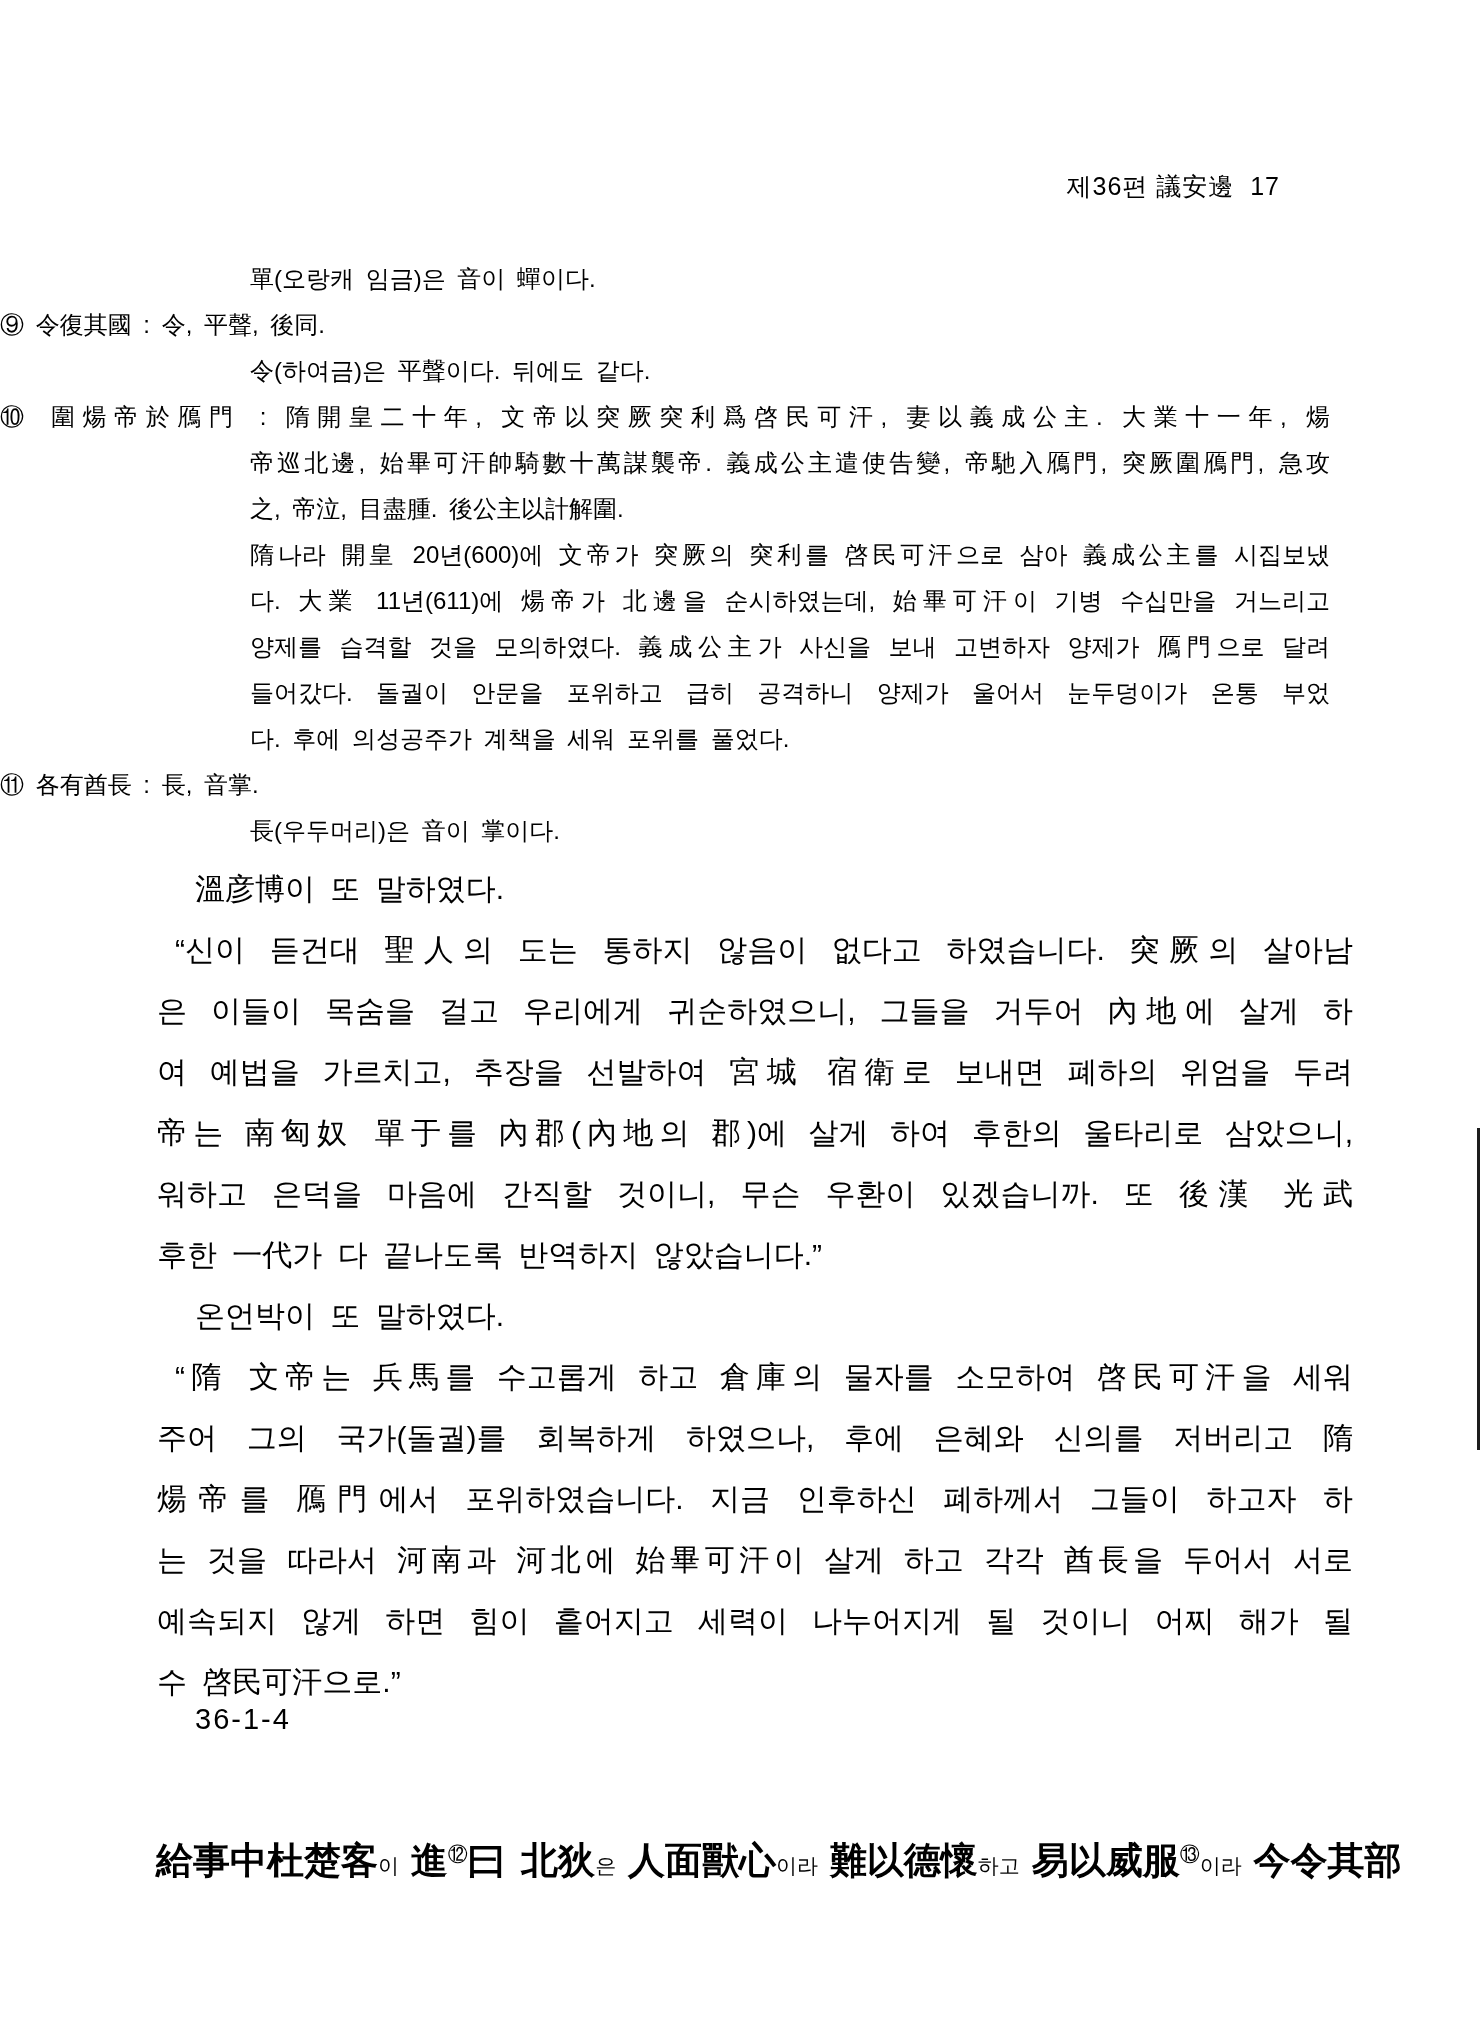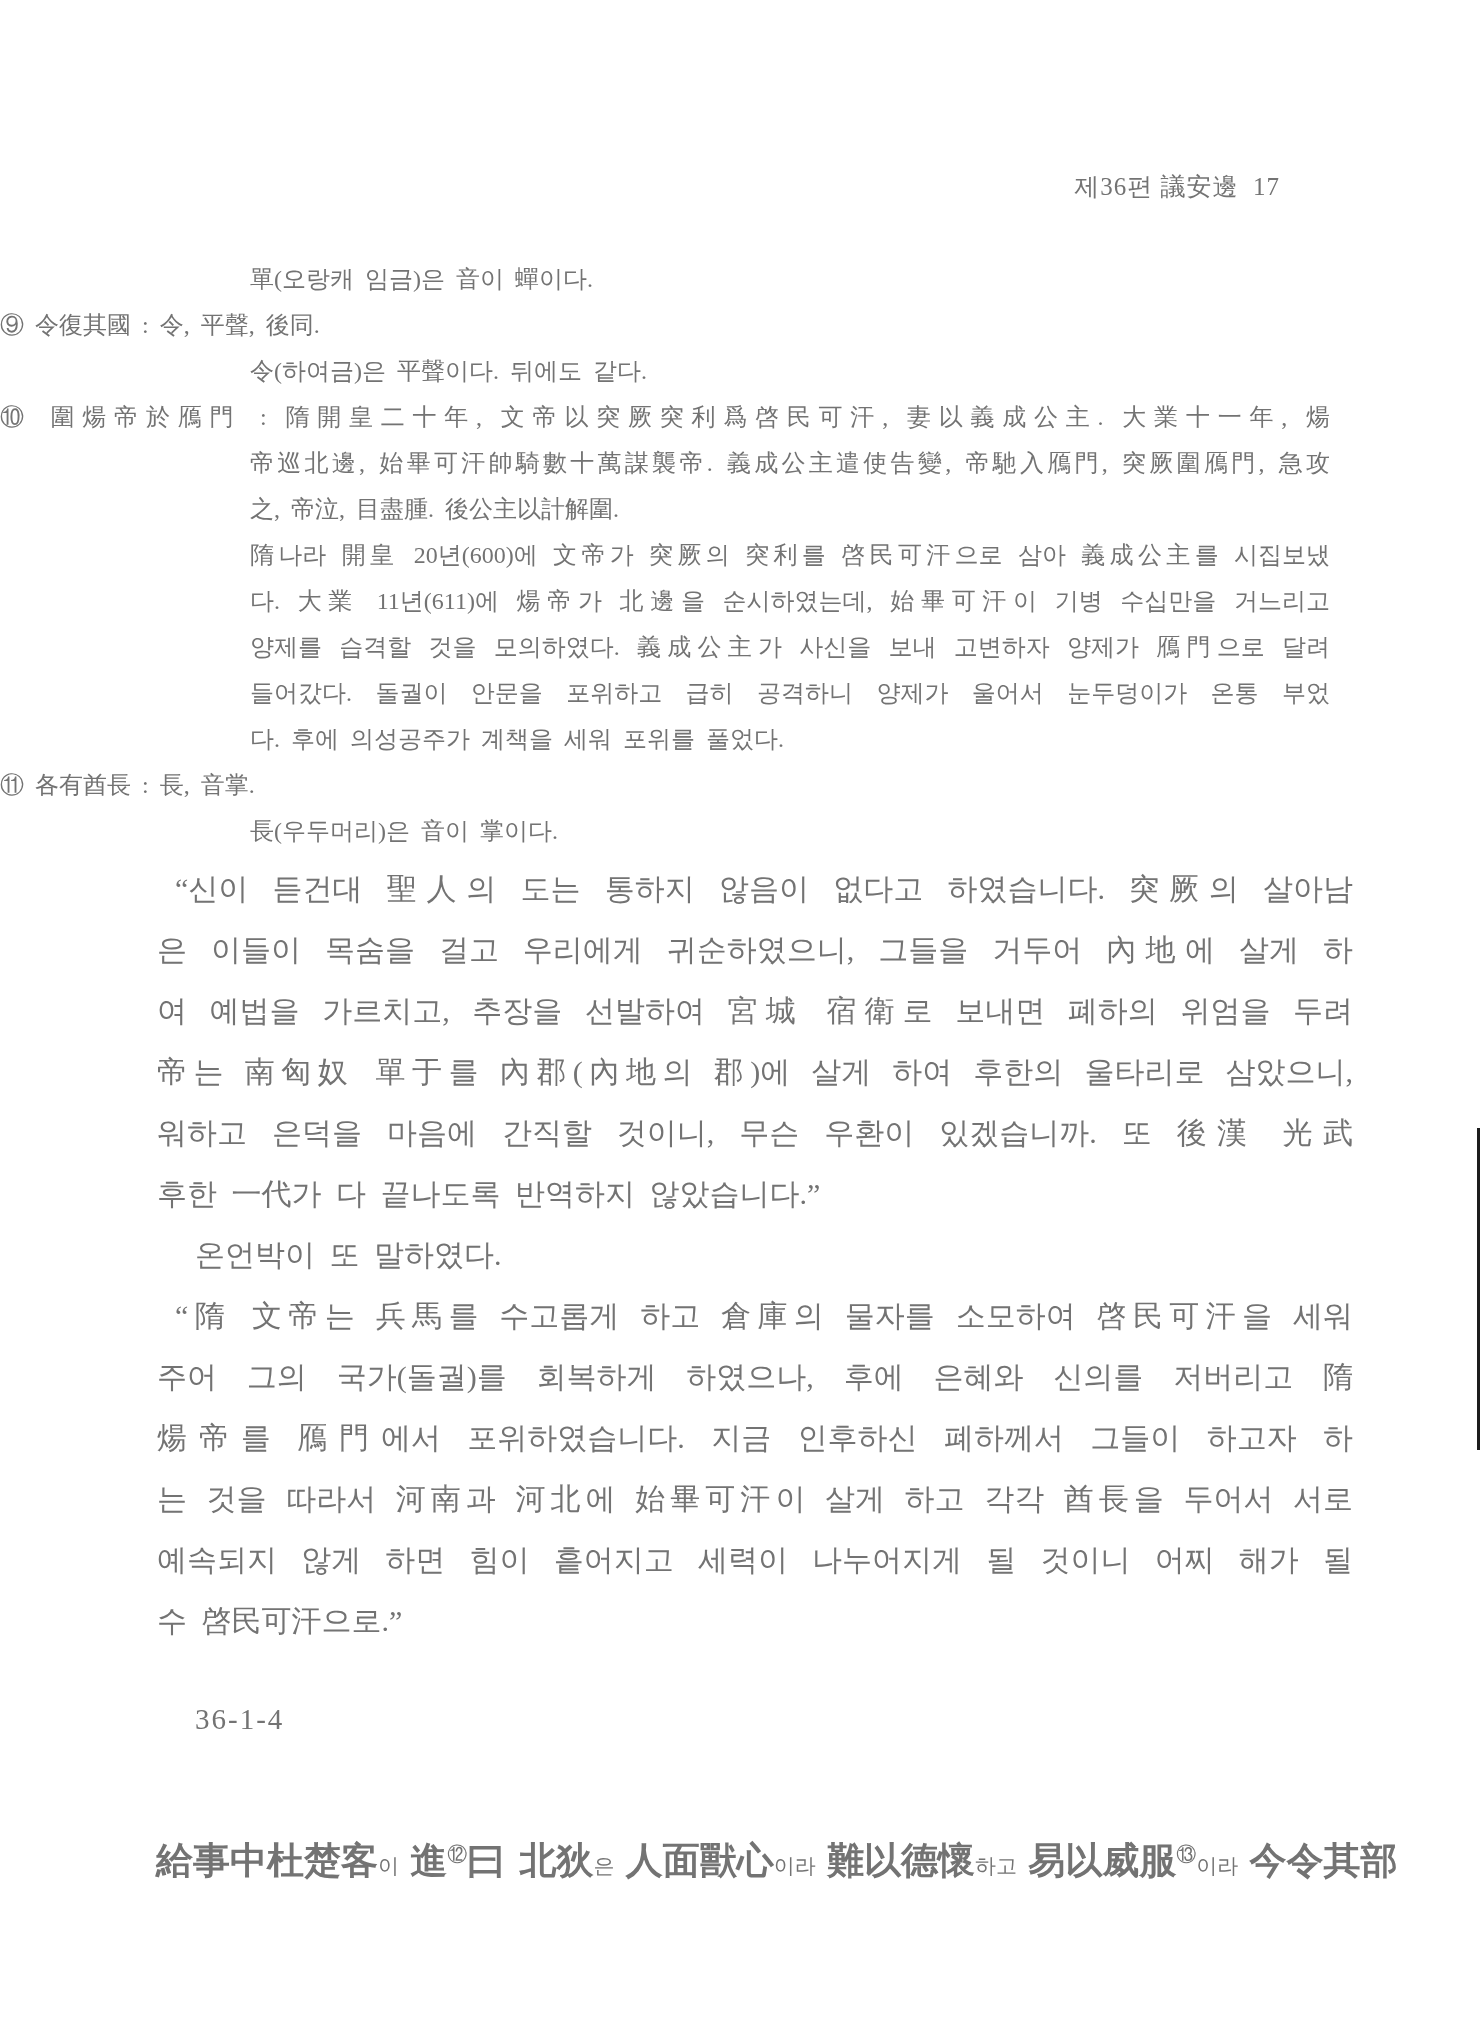--- a/index.html
+++ b/index.html
@@ -1,22 +1,22 @@
 <!DOCTYPE html>
 <html><head>
 <meta charset="utf-8">
 <style>
   html,body { margin:0; padding:0; background:#e8e8e8; }
   .page {
     position:relative;
     width:1480px; height:2024px;
     margin:0 auto;
     background:#ffffff;
-    color:#737373;
-    font-family:Liberation Serif, serif;
+    color:#000000;
+    font-family:Liberation Sans, sans-serif;
     overflow:hidden;
   }
   .header {
     position:absolute; top:170px; right:200px;
     font-size:25px; white-space:pre; letter-spacing:1px;
   }
   .annotations { position:absolute; top:256px; left:0; width:1330px; }
   .a-line { font-size:24px; line-height:46px; word-spacing:5px; white-space:pre-wrap; }
   .a-line.i1 { }
   .a-line.i2 { padding-left:250px; }
@@ -58,20 +58,21 @@
       <div class="a-line i2 just">隋나라 開皇 20년(600)에 文帝가 突厥의 突利를 啓民可汗으로 삼아 義成公主를 시집보냈</div>
       <div class="a-line i2 just">다. 大業 11년(611)에 煬帝가 北邊을 순시하였는데, 始畢可汗이 기병 수십만을 거느리고</div>
       <div class="a-line i2 just">양제를 습격할 것을 모의하였다. 義成公主가 사신을 보내 고변하자 양제가 鴈門으로 달려</div>
       <div class="a-line i2 just">들어갔다. 돌궐이 안문을 포위하고 급히 공격하니 양제가 울어서 눈두덩이가 온통 부었</div>
       <div class="a-line i2">다. 후에 의성공주가 계책을 세워 포위를 풀었다.</div>
       <div class="a-line i1">⑪ 各有酋長 : 長, 音掌.</div>
       <div class="a-line i2">長(우두머리)은 音이 掌이다.</div>
     </div>
 
   <div class="body-block">
+      <div class="b-line i1">溫彦博이 또 말하였다.</div>
       <div class="b-line iq just">“신이 듣건대 聖人의 도는 통하지 않음이 없다고 하였습니다. 突厥의 살아남</div>
       <div class="b-line i0 just">은 이들이 목숨을 걸고 우리에게 귀순하였으니, 그들을 거두어 內地에 살게 하</div>
       <div class="b-line i0 just">여 예법을 가르치고, 추장을 선발하여 宮城 宿衛로 보내면 폐하의 위엄을 두려</div>
       <div class="b-line i0 just">帝는 南匈奴 單于를 內郡(內地의 郡)에 살게 하여 후한의 울타리로 삼았으니,</div>
       <div class="b-line i0 just">워하고 은덕을 마음에 간직할 것이니, 무슨 우환이 있겠습니까. 또 後漢 光武</div>
       <div class="b-line i0">후한 一代가 다 끝나도록 반역하지 않았습니다.”</div>
       <div class="b-line i1">온언박이 또 말하였다.</div>
       <div class="b-line iq just">“隋 文帝는 兵馬를 수고롭게 하고 倉庫의 물자를 소모하여 啓民可汗을 세워</div>
       <div class="b-line i0 just">주어 그의 국가(돌궐)를 회복하게 하였으나, 후에 은혜와 신의를 저버리고 隋</div>
       <div class="b-line i0 just">煬帝를 鴈門에서 포위하였습니다. 지금 인후하신 폐하께서 그들이 하고자 하</div>

